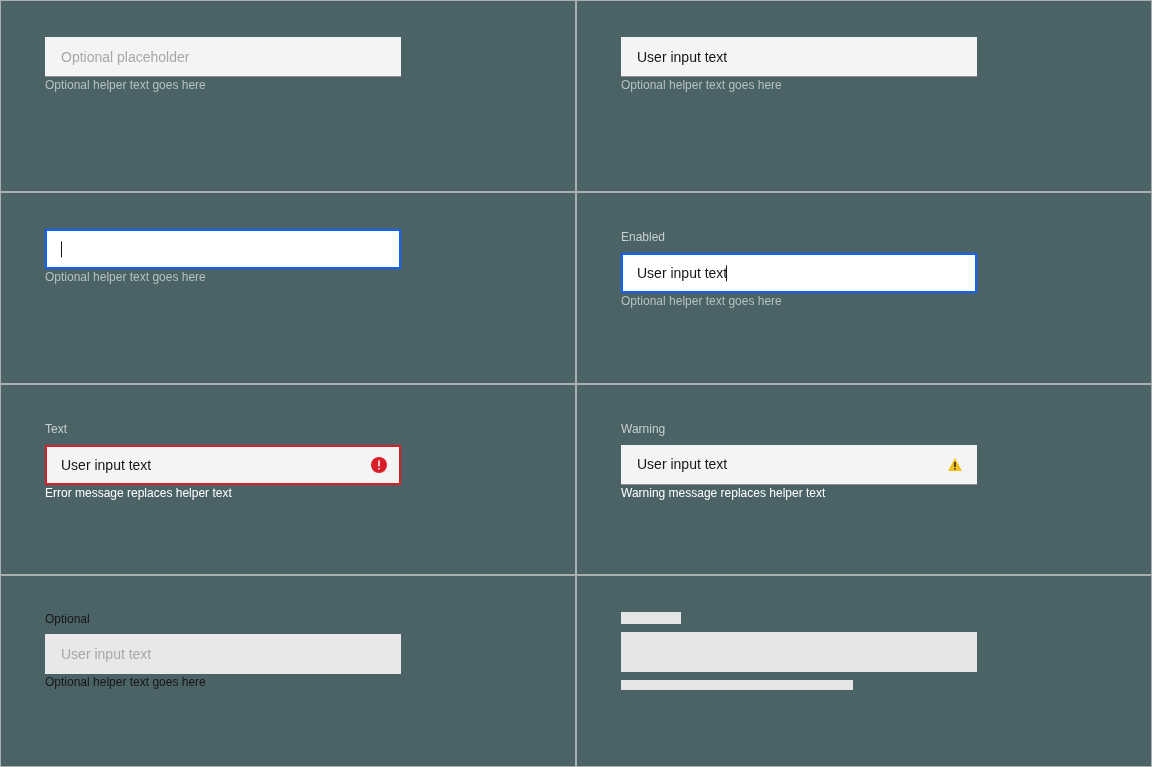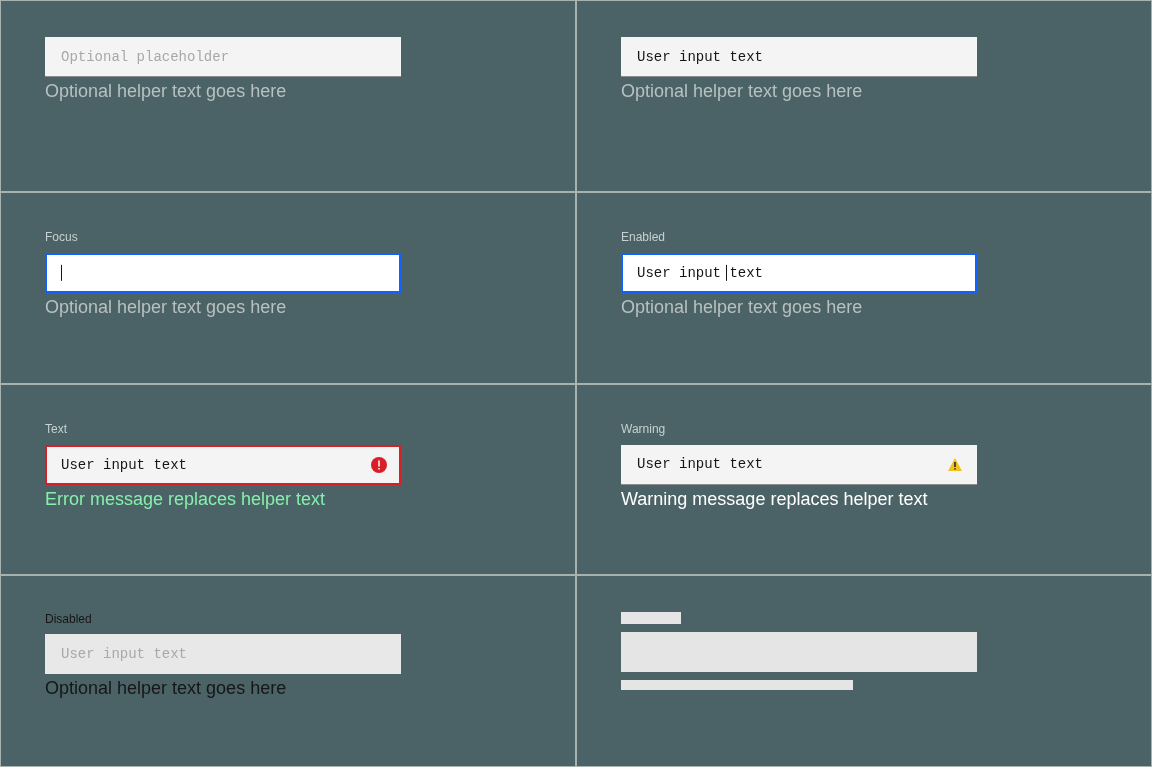--- a/index.html
+++ b/index.html
@@ -23,33 +23,31 @@
       padding: 36px 44px 20px 44px;
       position: relative;
     }
     .label {
       font-size: 12px;
       color: #c8d0d0;
       margin-bottom: 8px;
       line-height: 16px;
     }
     .helper {
-      font-size: 18px;
+      font-size: 12px;
       color: #b8c0c0;
-      margin-top: 6px;
       line-height: 16px;
     }
-    .helper-error { color: #86efac; }
+    .helper-error { color: #ffffff; }
     .helper-dark { color: #ffffff; }
     .helper-disabled { color: #161616; }
 
     .field-wrap {
       position: relative;
       width: 356px;
-      font-family: Liberation Mono, monospace;
     }
     .input {
       width: 100%;
       height: 40px;
       background: #f4f4f4;
       border: none;
       border-bottom: 1px solid #8d8d8d;
       padding: 0 16px;
       font-size: 14px;
       color: #161616;
@@ -146,21 +144,20 @@
   </div>
 
   <div class="cell">
     <div class="field-wrap">
       <input class="input" type="text" value="User input text" style="">
     </div>
     <div class="helper">Optional helper text goes here</div>
   </div>
 
   <div class="cell">
-    <div class="label">Focus</div>
     <div class="field-wrap" style="position:relative;">
       <input class="input focus" type="text" style="">
       <span class="focus-content"><span class="caret"></span></span>
     </div>
     <div class="helper">Optional helper text goes here</div>
   </div>
 
   <div class="cell">
     <div class="label">Enabled</div>
     <div class="field-wrap active-wrap">
@@ -190,21 +187,21 @@
       <svg class="icon-right" viewBox="0 0 16 16">
         <polygon points="8,1 15,14 1,14" fill="#f1c21b"></polygon>
         <rect x="7.3" y="5" width="1.4" height="5" fill="#161616"></rect>
         <rect x="7.3" y="11.2" width="1.4" height="1.4" fill="#161616"></rect>
       </svg>
     </div>
     <div class="helper helper-dark">Warning message replaces helper text</div>
   </div>
 
   <div class="cell">
-    <div class="label-disabled">Disabled</div>
+    <div class="label-disabled">Optional</div>
     <div class="field-wrap">
       <input class="input disabled" disabled="" type="text" value="User input text" style="">
     </div>
     <div class="helper helper-disabled">Optional helper text goes here</div>
   </div>
 
   <div class="cell">
     <div class="skel-label"></div>
     <div class="skel-input"></div>
     <div class="skel-helper"></div>

